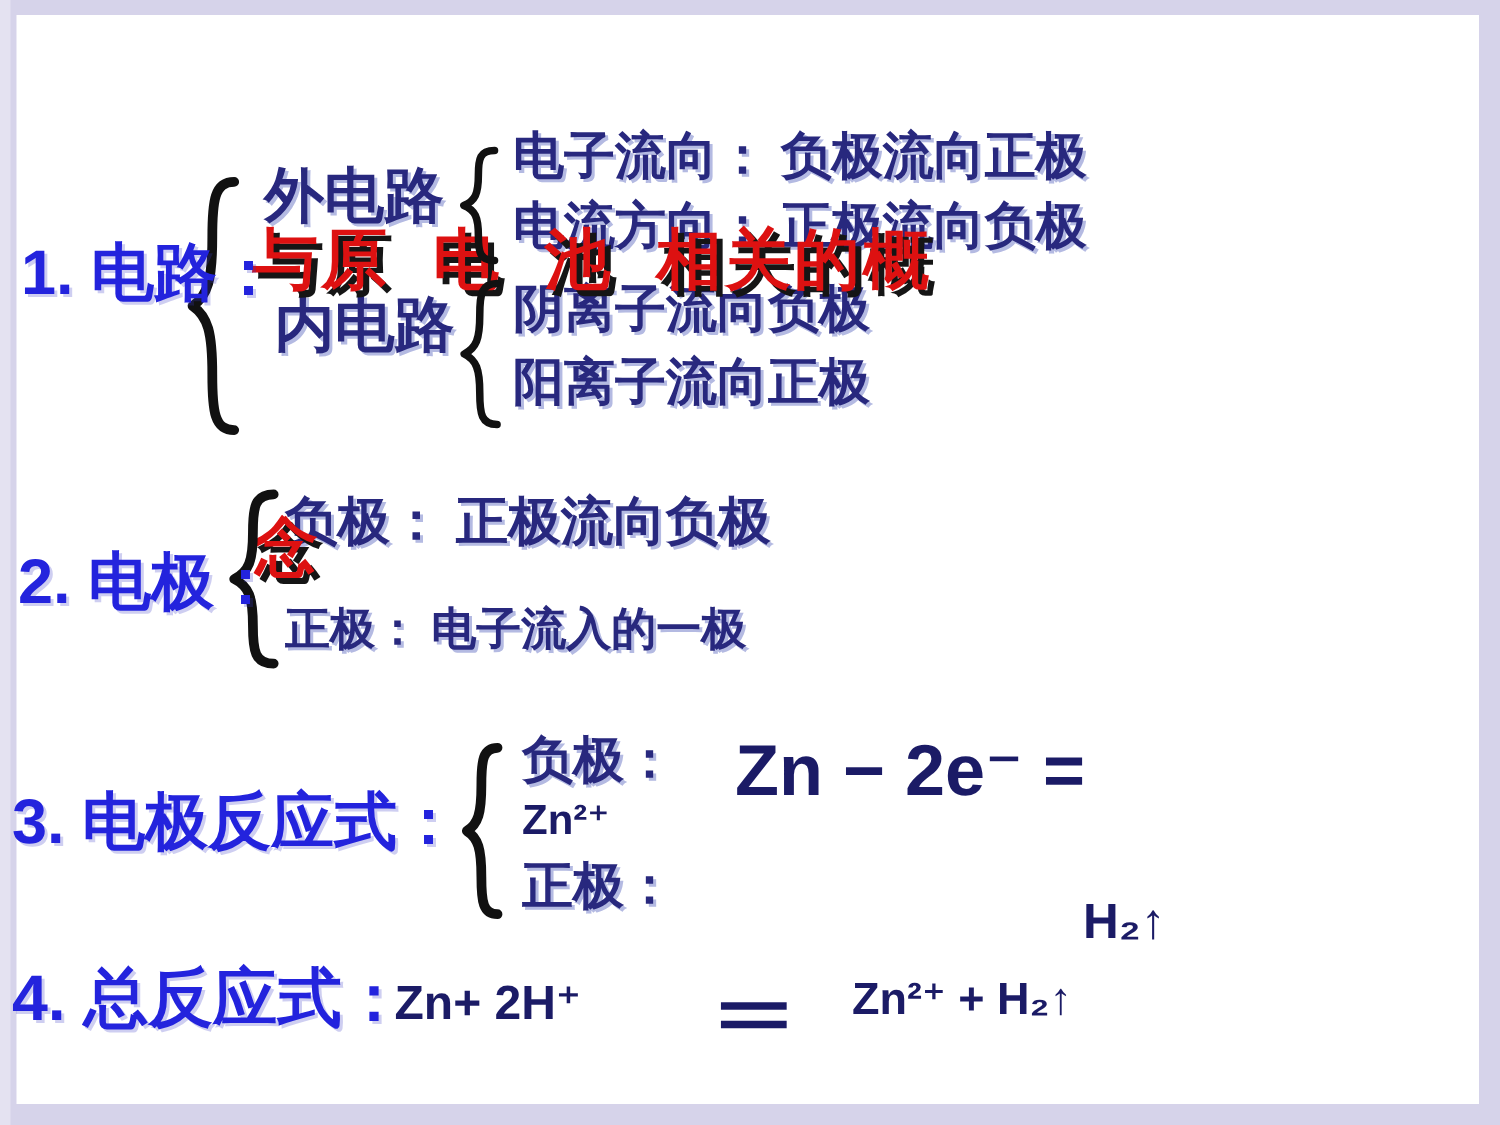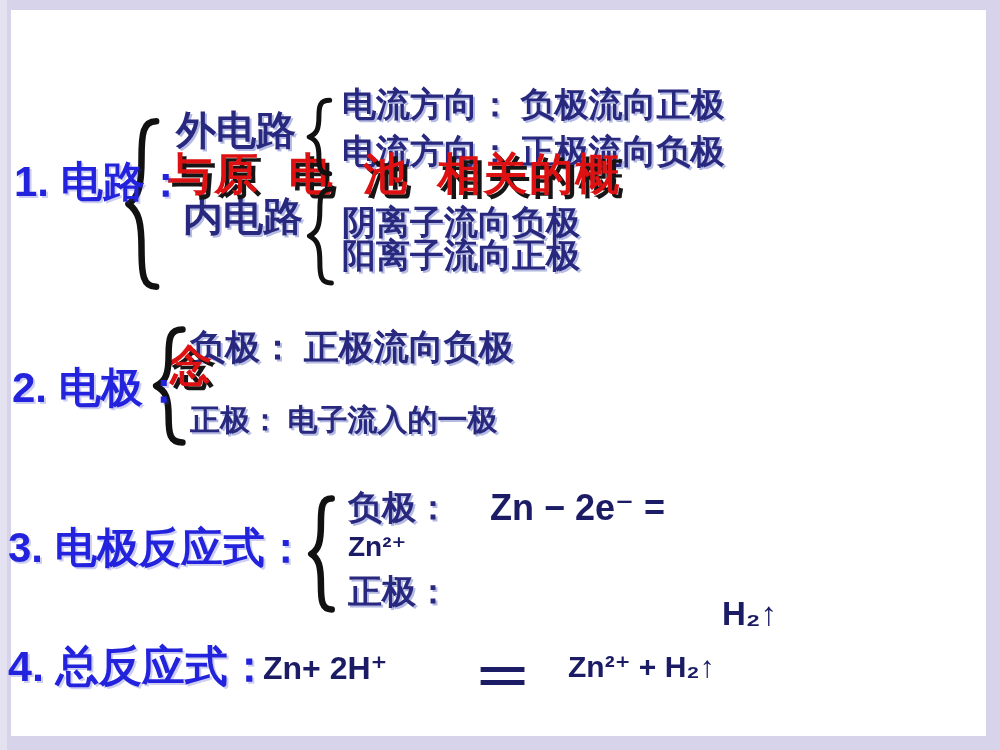--- a/index.html
+++ b/index.html
@@ -65,43 +65,43 @@
   <div class="abs label-blue" style="left:14px;top:158px;text-align:right;">1. 电路：</div>
 
   <svg class="brace big" style="left:124px;top:116px;width:38px;height:176px" viewBox="0 0 26 100" preserveAspectRatio="none">
     <path d="M22 3 C13 3 12 10 12 24 C12 40 10 46 3 50 C10 54 12 60 12 76 C12 90 13 97 22 97"></path>
   </svg>
 
   <div class="abs cjk" style="left:176px;top:108px;font-size:40px;">外电路</div>
   <svg class="brace" style="left:306px;top:98px;width:28px;height:78px" viewBox="0 0 26 100" preserveAspectRatio="none">
     <path d="M22 3 C13 3 12 10 12 24 C12 40 10 46 3 50 C10 54 12 60 12 76 C12 90 13 97 22 97"></path>
   </svg>
-  <div class="abs cjk" style="left:342px;top:85px;font-size:34px;">电流方向： 负极流向正极</div>
+  <div class="abs cjk" style="left:342px;top:85px;font-size:34px;">电子流向： 负极流向正极</div>
   <div class="abs cjk" style="left:342px;top:132px;font-size:34px;text-align:center;">电流方向： 正极流向负极</div>
 
   <div class="abs cjk" style="left:183px;top:194px;font-size:40px;">内电路</div>
   <svg class="brace" style="left:306px;top:186px;width:30px;height:100px" viewBox="0 0 26 100" preserveAspectRatio="none">
     <path d="M22 3 C13 3 12 10 12 24 C12 40 10 46 3 50 C10 54 12 60 12 76 C12 90 13 97 22 97"></path>
   </svg>
-  <div class="abs cjk" style="left:342px;top:203px;font-size:34px;">阴离子流向负极</div>
+  <div class="abs cjk" style="left:342px;top:187px;font-size:34px;">阴离子流向负极</div>
   <div class="abs cjk" style="left:342px;top:236px;font-size:34px;">阳离子流向正极</div>
 
   <div class="abs label-blue" style="left:12px;top:364px;">2. 电极：</div>
   <svg class="brace big" style="left:152px;top:326px;width:36px;height:120px" viewBox="0 0 26 100" preserveAspectRatio="none">
     <path d="M22 3 C13 3 12 10 12 24 C12 40 10 46 3 50 C10 54 12 60 12 76 C12 90 13 97 22 97"></path>
   </svg>
   <div class="abs cjk" style="left:190px;top:328px;font-size:35px;">负极： 正极流向负极</div>
   <div class="abs cjk" style="left:190px;top:403px;font-size:30px;">正极： 电子流入的一极</div>
 
   <div class="abs label-blue" style="left:8px;top:524px;">3. 电极反应式：</div>
   <svg class="brace big" style="left:308px;top:495px;width:28px;height:118px" viewBox="0 0 26 100" preserveAspectRatio="none">
     <path d="M22 3 C13 3 12 10 12 24 C12 40 10 46 3 50 C10 54 12 60 12 76 C12 90 13 97 22 97"></path>
   </svg>
   <div class="abs cjk" style="left:348px;top:488px;font-size:34px;">负极：</div>
-  <div class="abs formula" style="left:490px;top:487px;font-size:36px;">Zn − 2e⁻ =</div>
+  <div class="abs formula" style="left:490px;top:487px;font-size:48px;">Zn − 2e⁻ =</div>
   <div class="abs formula" style="left:348px;top:531px;font-size:28px;">Zn²⁺</div>
   <div class="abs cjk" style="left:348px;top:572px;font-size:34px;">正极：</div>
   <div class="abs formula" style="left:722px;top:595px;font-size:33px;">H₂↑</div>
 
   <div class="abs label-blue" style="left:8px;top:642px;font-size:43px;">4. 总反应式：</div>
   <div class="abs formula" style="left:263px;top:650px;font-size:32px;">Zn+ 2H⁺</div>
   <div class="abs formula" style="left:477px;top:650px;font-size:46px;"><span class="eq-wide">=</span></div>
   <div class="abs formula" style="left:568px;top:650px;font-size:30px;">Zn²⁺ + H₂↑</div>
 </div>
 

